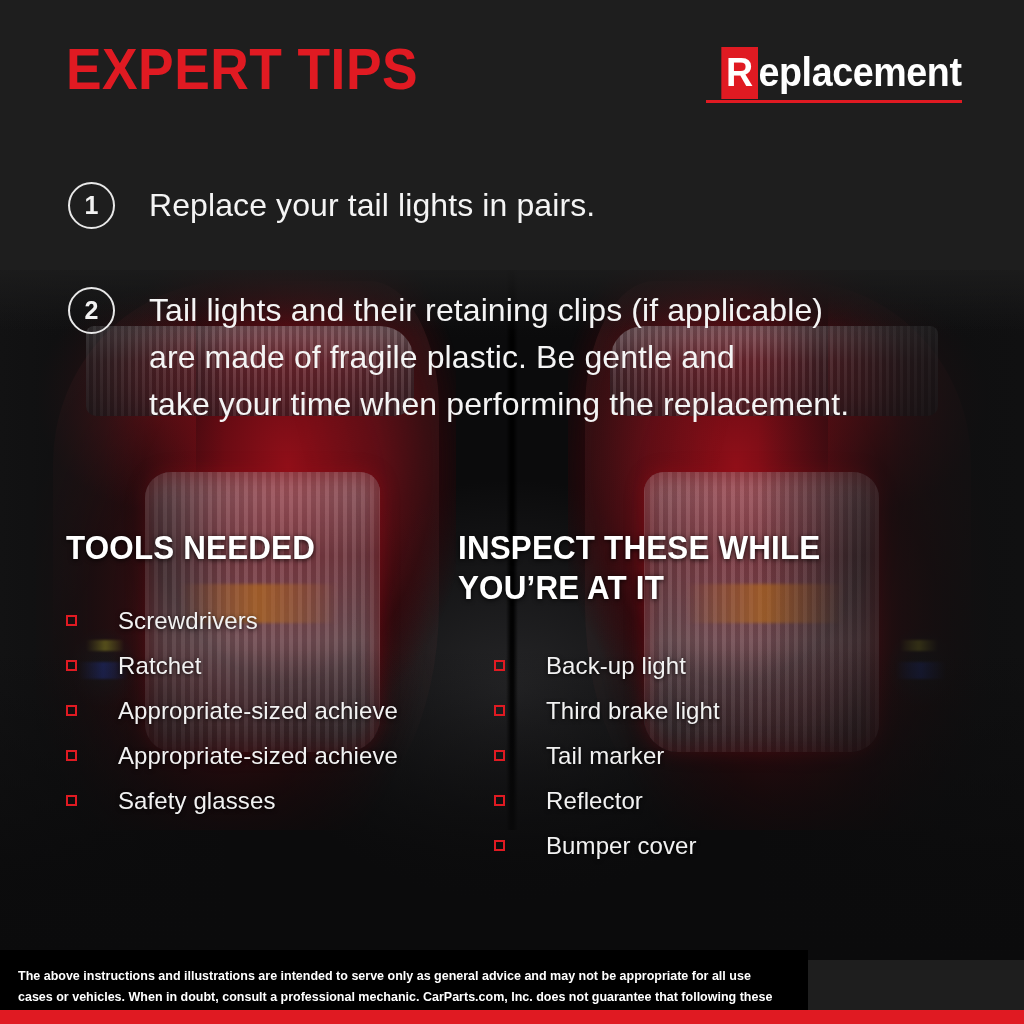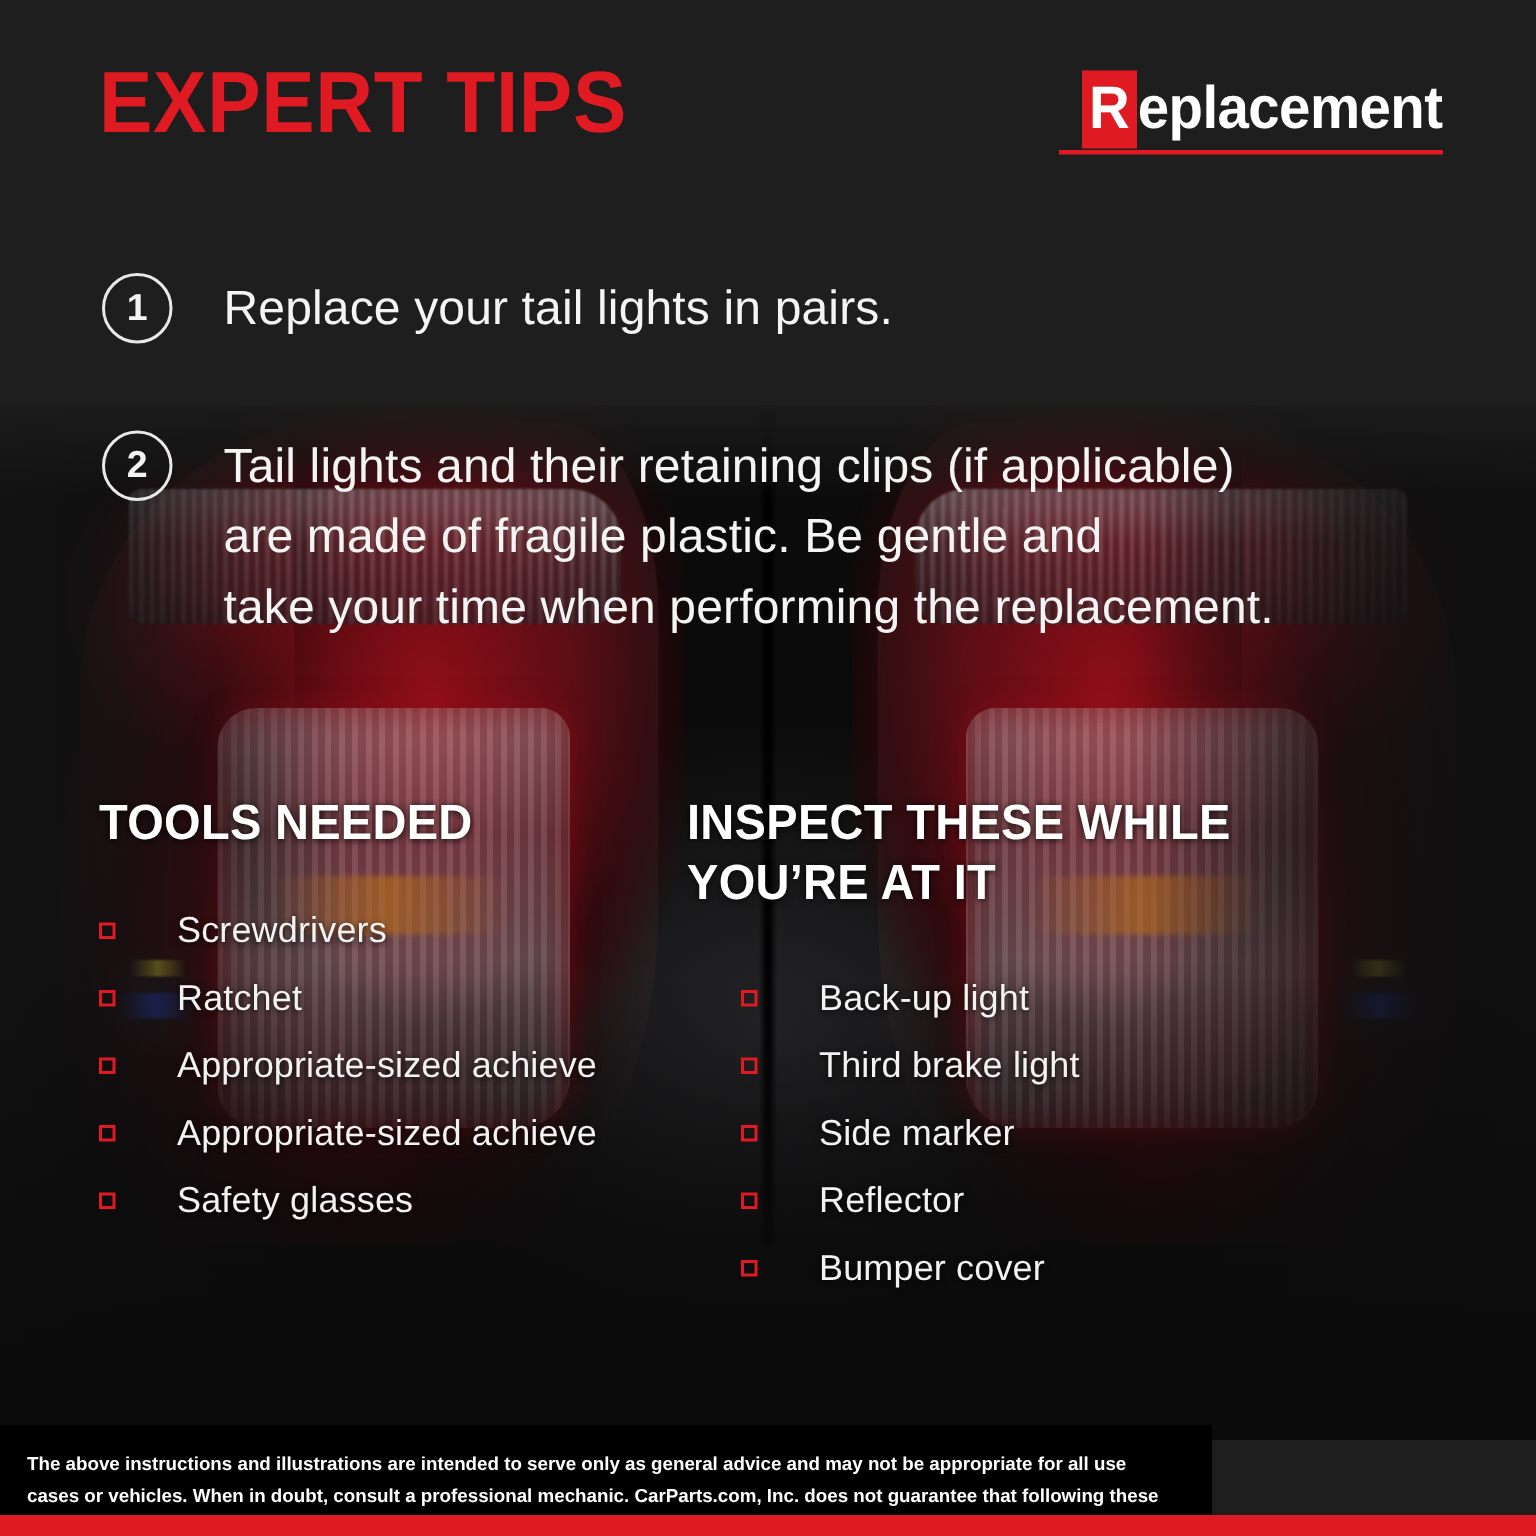--- a/index.html
+++ b/index.html
@@ -280,21 +280,21 @@
       <li>
           <span class="box"></span>
           <span>Back-up light</span>
         </li>
       <li>
           <span class="box"></span>
           <span>Third brake light</span>
         </li>
       <li>
           <span class="box"></span>
-          <span>Side marker</span>
+          <span>Tail marker</span>
         </li>
       <li>
           <span class="box"></span>
           <span>Reflector</span>
         </li>
       <li>
           <span class="box"></span>
           <span>Bumper cover</span>
         </li>
     </ul>

